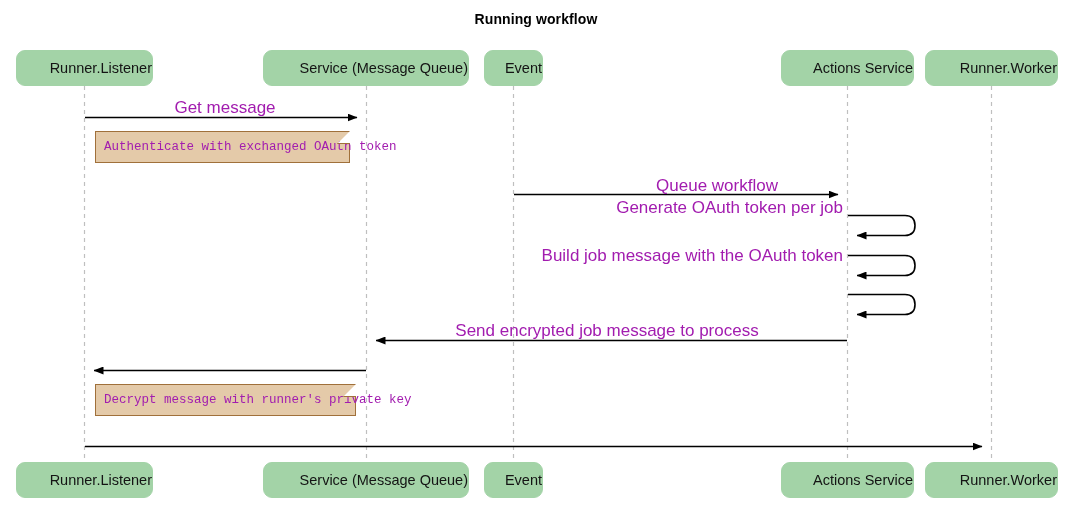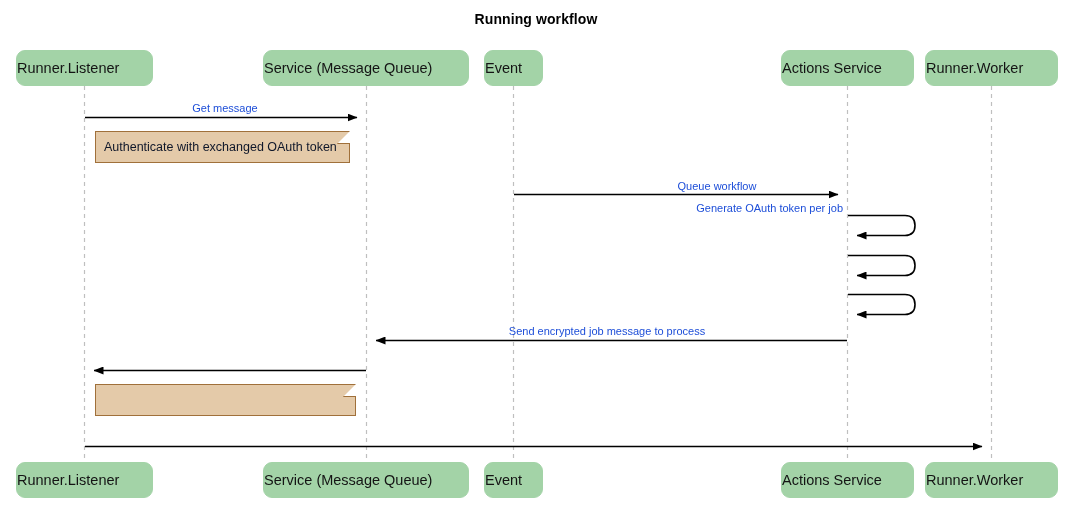--- a/index.html
+++ b/index.html
@@ -39,55 +39,56 @@
     height: 523px;
   }
   .participant {
     position: absolute;
     box-sizing: border-box;
     background: #a3d3a7;
     border: 1px solid #a3d3a7;
     border-radius: 9px;
     display: flex;
     align-items: center;
-    justify-content: flex-start;
+    justify-content: flex-end;
     font-size: 14.5px;
     color: #141414;
     height: 36px;
     white-space: nowrap;
   }
   .note {
     position: absolute;
     box-sizing: border-box;
     background: #e4caa9;
     border: 1px solid #a0703a;
     font-size: 12.5px;
-    color: #0f172a;
+    color: #a21caf;
     height: 32px;
     display: flex;
     align-items: center;
     padding-left: 8px;
     white-space: nowrap;
+    font-family: Liberation Mono, monospace;
   }
   .note .fold {
     position: absolute;
     top: -1px;
     right: -1px;
     width: 12px;
     height: 12px;
     background: #ffffff;
     border-left: 1px solid #a0703a;
     border-bottom: 1px solid #a0703a;
     transform-origin: top right;
     clip-path: polygon(100% 0, 0 100%, 100% 100%);
   }
   .msg-label {
     position: absolute;
-    font-size: 11px;
-    color: #1d4ed8;
+    font-size: 17px;
+    color: #a21caf;
     white-space: nowrap;
     line-height: 14px;
   }
   .msg-label.center { transform: translateX(-50%); }
   .msg-label.right-align { transform: translateX(-100%); }
 </style>
 </head>
 <body>
 
 <div id="diagram">
@@ -160,29 +161,31 @@
   <div class="participant" style="left:925px; top:462px; width:133px;">
     <span>Runner.Worker</span>
   </div>
 
   <div class="msg-label center" style="left:225px; top:101px;">Get message</div>
 
   <div class="msg-label center" style="left:681px; top:179px;margin-left:36px;">Queue workflow</div>
 
   <div class="msg-label right-align" style="left:843px; top:201px;">Generate OAuth token per job</div>
 
+  <div class="msg-label right-align" style="left:843px; top:249px;">Build job message with the OAuth token</div>
 
 
   <div class="msg-label center" style="left:607px; top:324px;">Send encrypted job message to process</div>
 
   <div class="msg-label center" style="left:226px; top:355px;margin-top:32px;">Send job</div>
 
 
   <div class="note" style="left:95px; top:131px; width:255px;">
     <span>Authenticate with exchanged OAuth token</span>
     <span class="fold"></span>
   </div>
 
   <div class="note" style="left:95px; top:384px; width:261px;">
+    <span>Decrypt message with runner's private key</span>
     <span class="fold"></span>
   </div>
 
 </div>
 
 </body></html>

